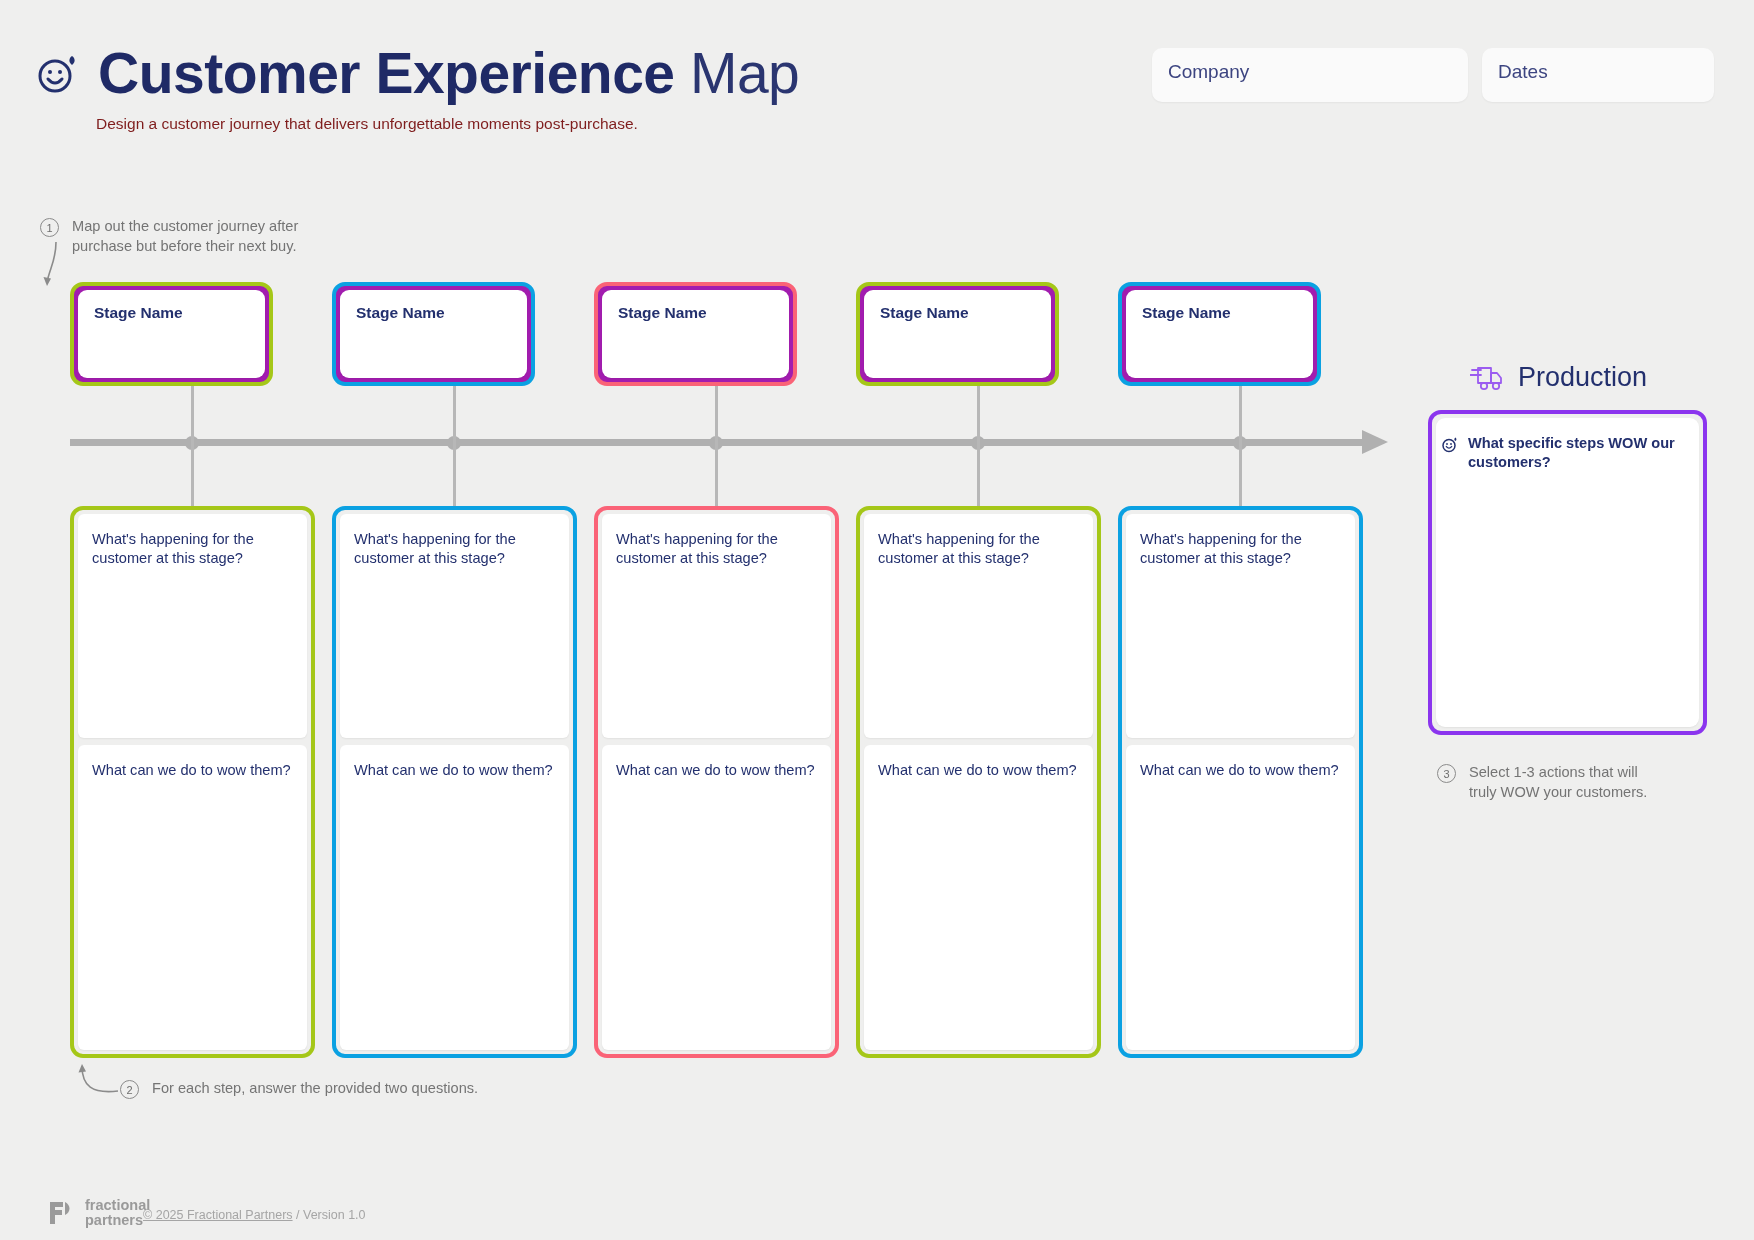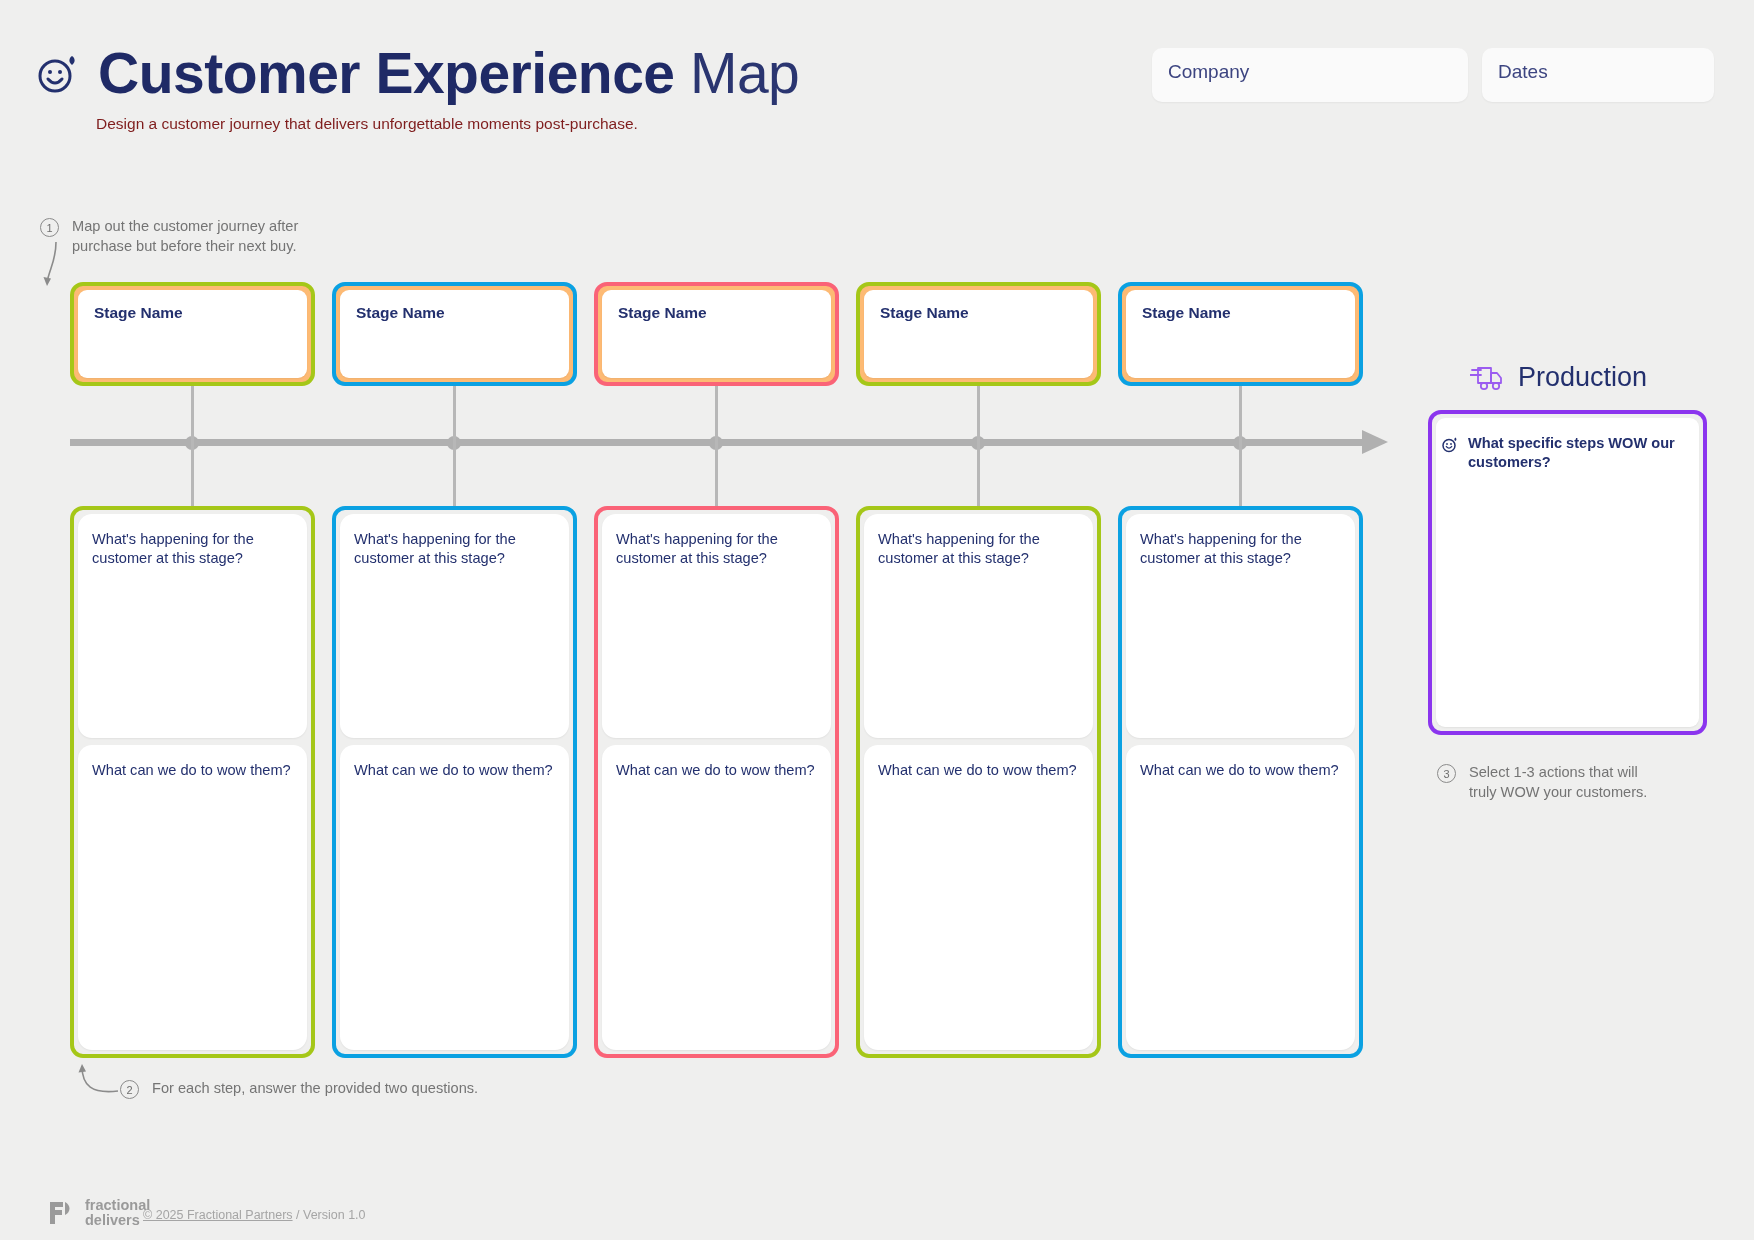--- a/index.html
+++ b/index.html
@@ -65,25 +65,25 @@
   #step2 .step-text { white-space: nowrap; }
   #step3 { left: 1437px; top: 762px; width: 230px; }
 
   .arrow-down-1 { position: absolute; left: 42px; top: 242px; width: 30px; height: 46px; }
   .arrow-curve-2 { position: absolute; left: 78px; top: 1064px; width: 46px; height: 38px; }
 
   
   .stage-card {
     position: absolute;
     top: 282px;
-    width: 245px;
+    width: 203px;
     height: 104px;
     border-radius: 13px;
     border: 4px solid #a5c718;
-    background: #fdba74;
+    background: #a21caf;
     padding: 4px;
   }
   .stage-inner {
     width: 100%; height: 100%;
     background: #fff;
     border-radius: 9px;
     box-shadow: 0 1px 2px rgba(0,0,0,0.06);
     padding: 14px 16px;
   }
   .stage-label { font-size: 15.5px; font-weight: 700; color: #23306e; }
@@ -121,21 +121,21 @@
     border-radius: 13px;
     border: 4px solid #a5c718;
     background: #efefee;
     padding: 4px;
     display: flex;
     flex-direction: column;
     gap: 7px;
   }
   .qbox {
     background: #fff;
-    border-radius: 14px;
+    border-radius: 6px;
     box-shadow: 0 1px 2px rgba(0,0,0,0.06);
     padding: 16px 14px 10px 14px;
   }
   .qbox-a { height: 224px; }
   .qbox-b { flex: 1; }
   .qtext {
     font-size: 14.6px;
     line-height: 1.32;
     font-weight: 500;
     color: #23306e;
@@ -376,21 +376,21 @@
 
   <div class="footer-logo">
     <span class="flogo-mark">
       <svg viewBox="0 0 27 27" width="27" height="27">
         <path d="M2 3 h13 v5 h-8 v3 h7 v5 h-7 v9 h-5 z" fill="#9a9a9a"></path>
         <path d="M17 3 c6 3 6 10 0 13 z" fill="#9a9a9a"></path>
       </svg>
     </span>
     <span class="flogo-text">
       <span>fractional</span><br>
-      <span>delivers</span>
+      <span>partners</span>
     </span>
   </div>
   <div class="copyright">
     <span class="ul">© 2025 Fractional Partners</span><span> / Version 1.0</span>
   </div>
 
 
 </div>
 
 </body></html>

